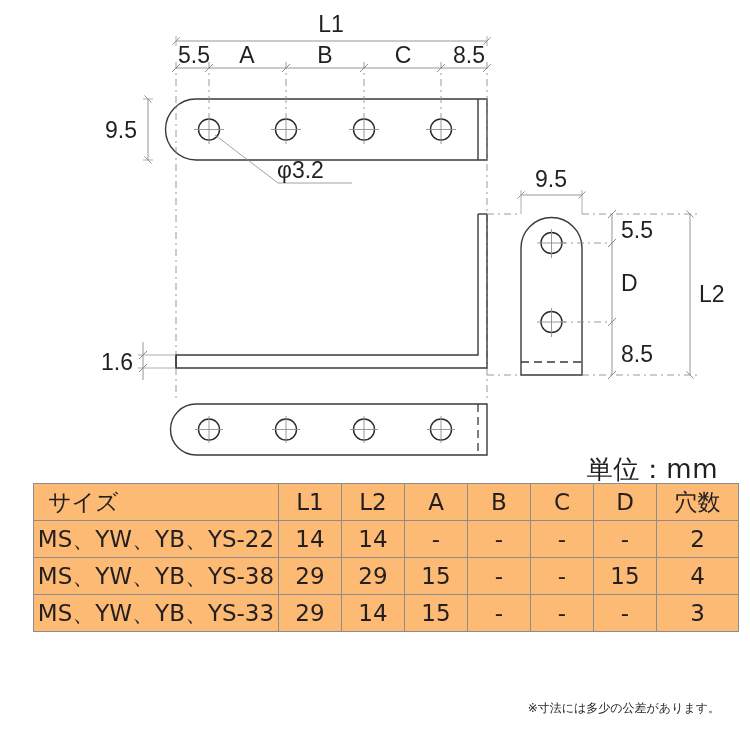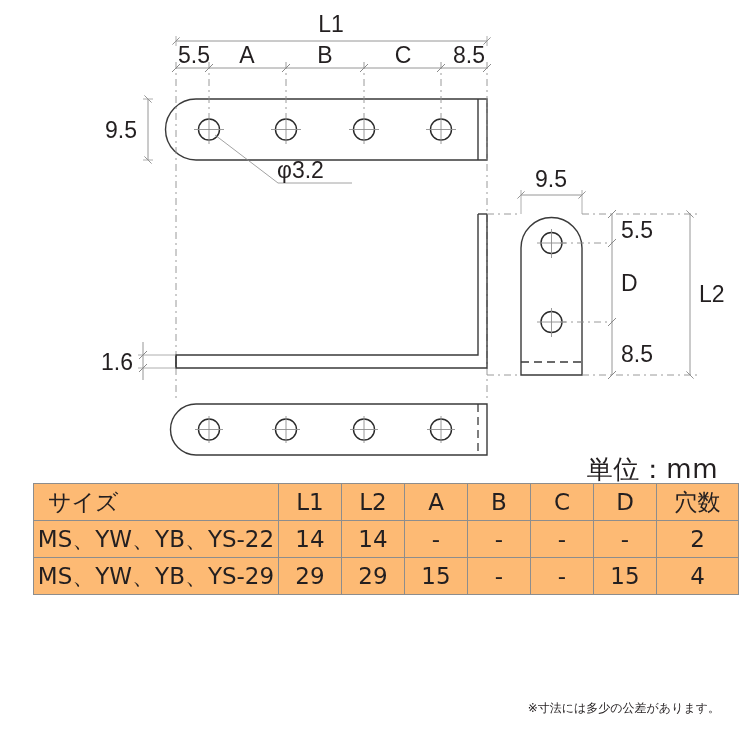--- a/index.html
+++ b/index.html
@@ -281,25 +281,35 @@
       <td class="size-cell">MS、YW、YB、YS-22</td>
       <td>14</td>
       <td>14</td>
       <td>-</td>
       <td>-</td>
       <td>-</td>
       <td>-</td>
       <td>2</td>
     </tr>
     <tr>
-      <td class="size-cell">MS、YW、YB、YS-29</td>
+      <td class="size-cell">MS、YW、YB、YS-38</td>
       <td>29</td>
       <td>29</td>
       <td>15</td>
       <td>-</td>
       <td>-</td>
       <td>15</td>
       <td>4</td>
     </tr>
+    <tr>
+      <td class="size-cell">MS、YW、YB、YS-33</td>
+      <td>29</td>
+      <td>14</td>
+      <td>15</td>
+      <td>-</td>
+      <td>-</td>
+      <td>-</td>
+      <td>3</td>
+    </tr>
   </tbody>
 </table>
 
 <div class="footnote">※寸法には多少の公差があります。</div>
 
 </body></html>

